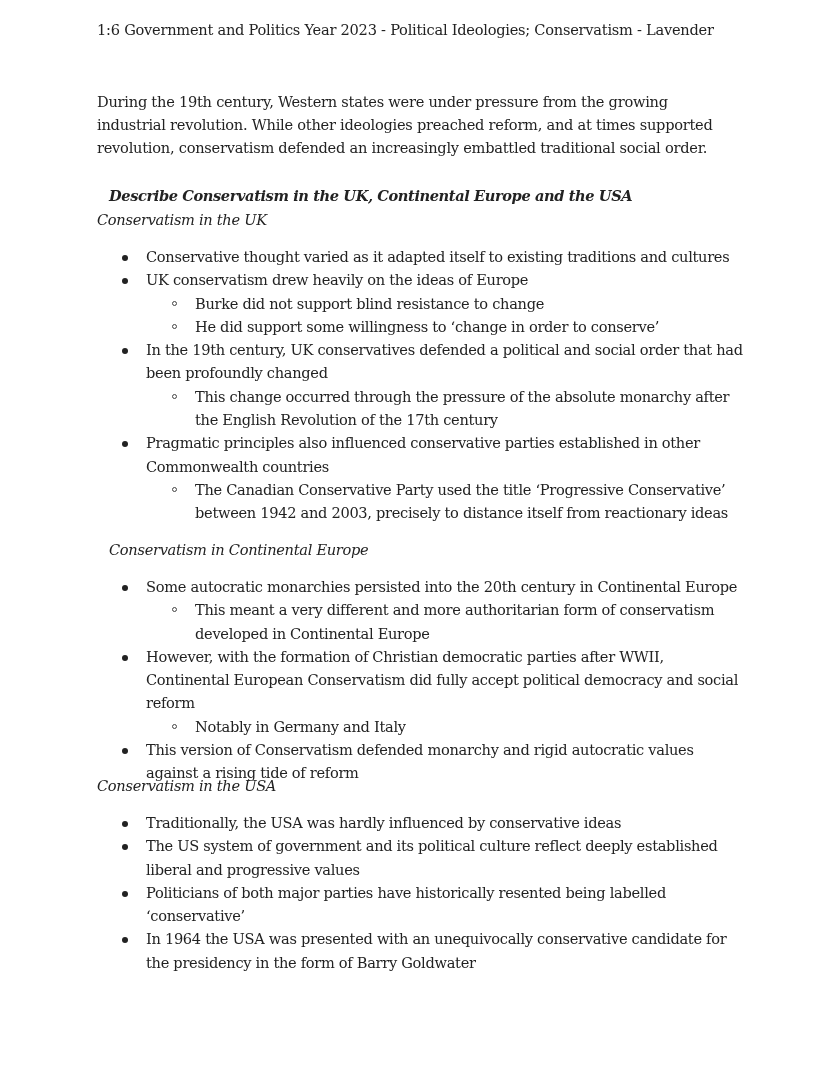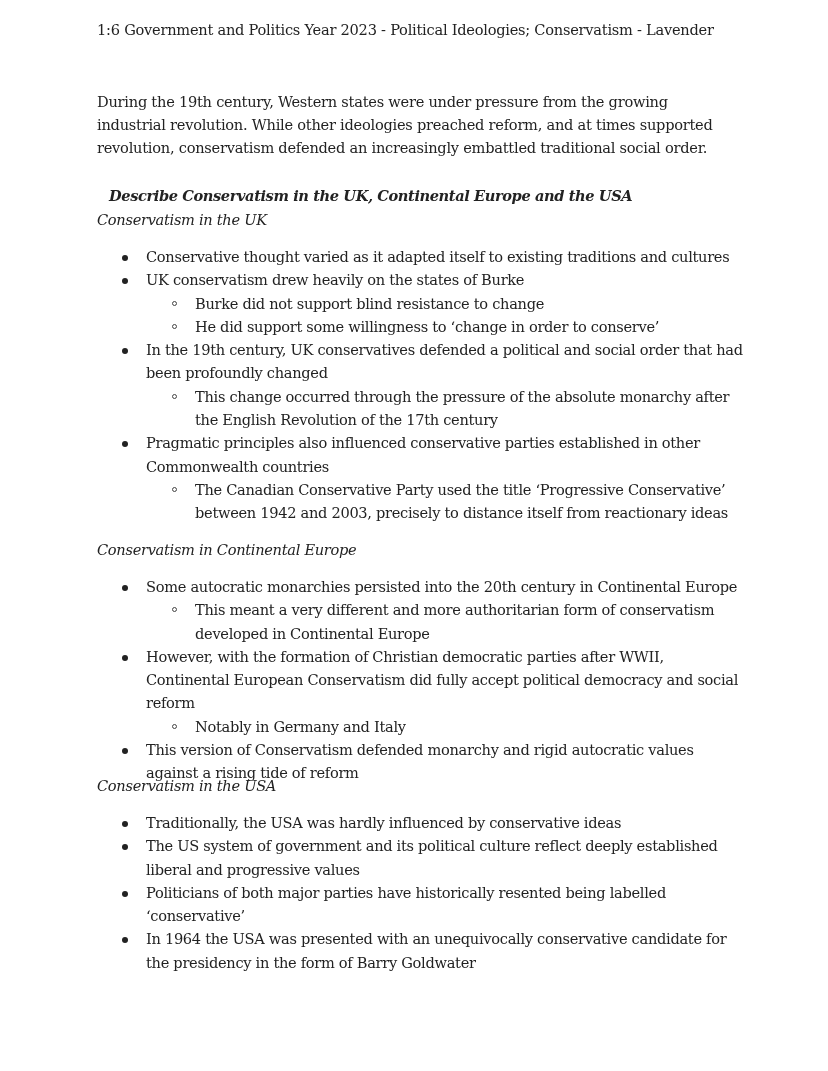--- a/index.html
+++ b/index.html
@@ -58,21 +58,21 @@
   <p class="question">Describe Conservatism in the UK, Continental Europe and the USA</p>
 
   <p class="subhead" style="top:210px;">Conservatism in the UK</p>
   <ul class="lvl1" style="top:245px;">
     <li>
       <span class="bullet"></span>
       <span>Conservative thought varied as it adapted itself to existing traditions and cultures</span>
     </li>
     <li>
       <span class="bullet"></span>
-      <span>UK conservatism drew heavily on the states of Burke</span>
+      <span>UK conservatism drew heavily on the ideas of Europe</span>
       <ul class="lvl2">
         <li>
           <span class="bullet"></span>
           <span>Burke did not support blind resistance to change</span>
         </li>
         <li>
           <span class="bullet"></span>
           <span>He did support some willingness to ‘change in order to conserve’</span>
         </li>
       </ul>
@@ -92,21 +92,21 @@
       <span>Pragmatic principles also influenced conservative parties established in other Commonwealth countries</span>
       <ul class="lvl2">
         <li>
           <span class="bullet"></span>
           <span>The Canadian Conservative Party used the title ‘Progressive Conservative’ between 1942 and 2003, precisely to distance itself from reactionary ideas</span>
         </li>
       </ul>
     </li>
   </ul>
 
-  <p class="subhead" style="top:540px;">Conservatism in Continental Europe</p>
+  <p class="subhead" style="top:540px;margin-left:12px;">Conservatism in Continental Europe</p>
   <ul class="lvl1" style="top:575px;">
     <li>
       <span class="bullet"></span>
       <span>Some autocratic monarchies persisted into the 20th century in Continental Europe</span>
       <ul class="lvl2">
         <li>
           <span class="bullet"></span>
           <span>This meant a very different and more authoritarian form of conservatism developed in Continental Europe</span>
         </li>
       </ul>

